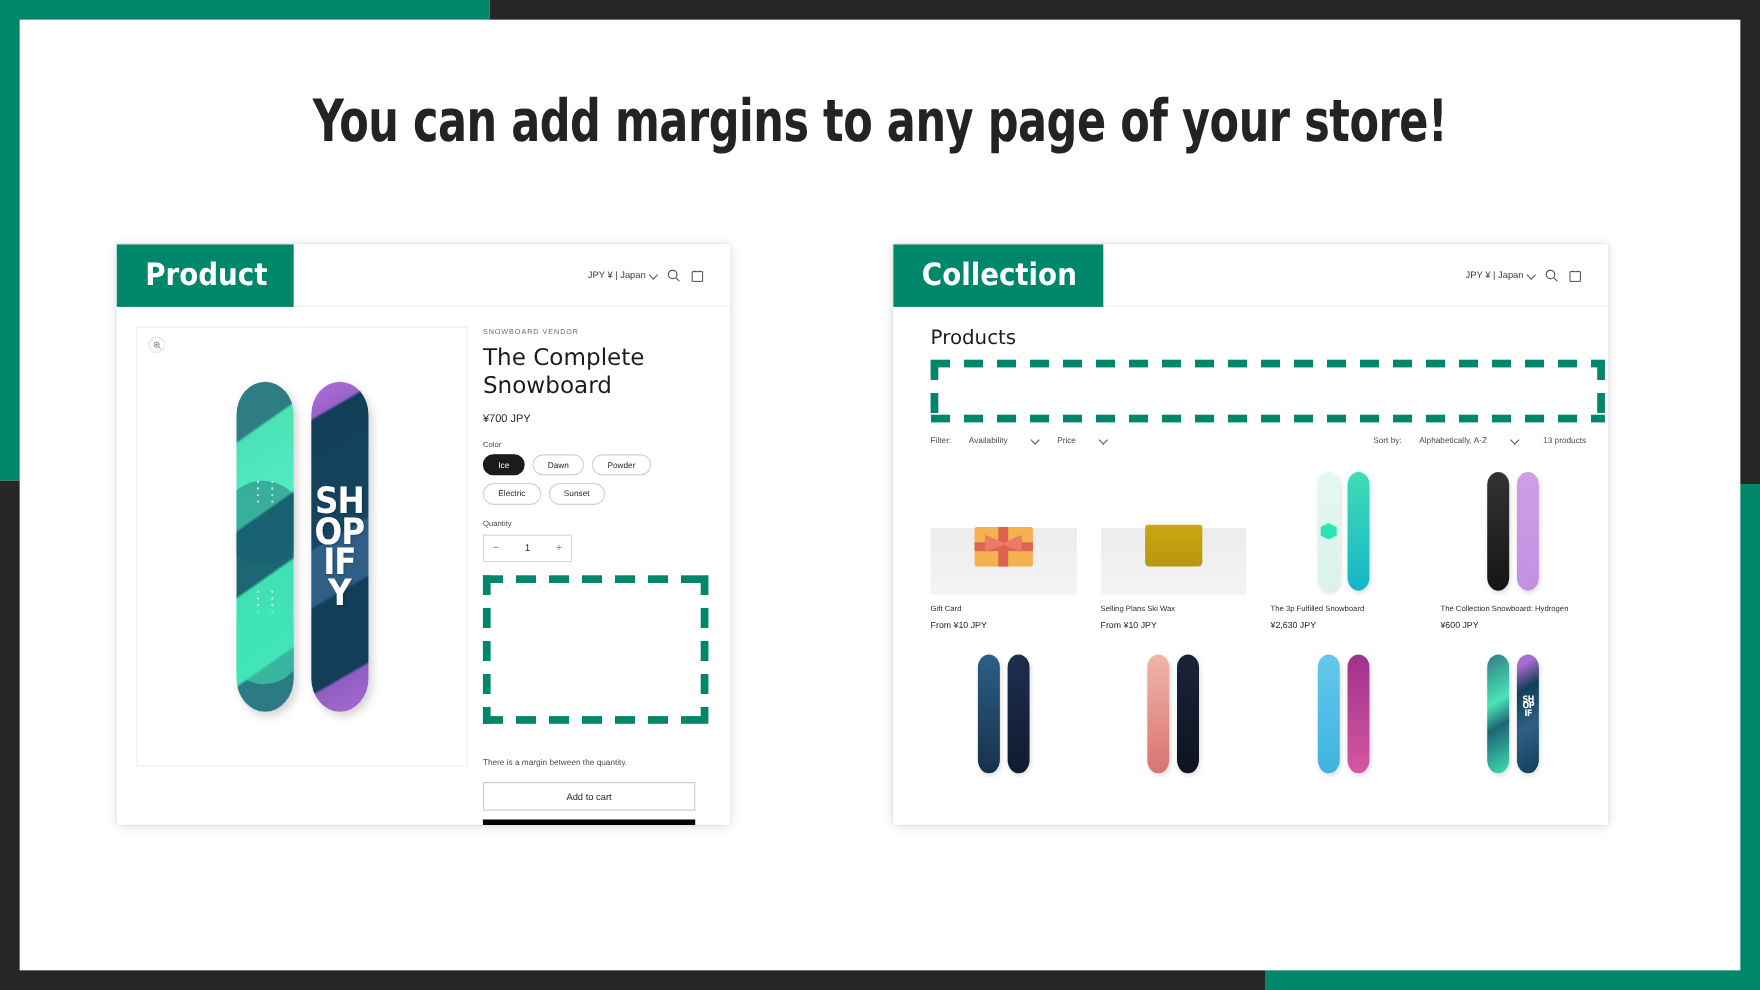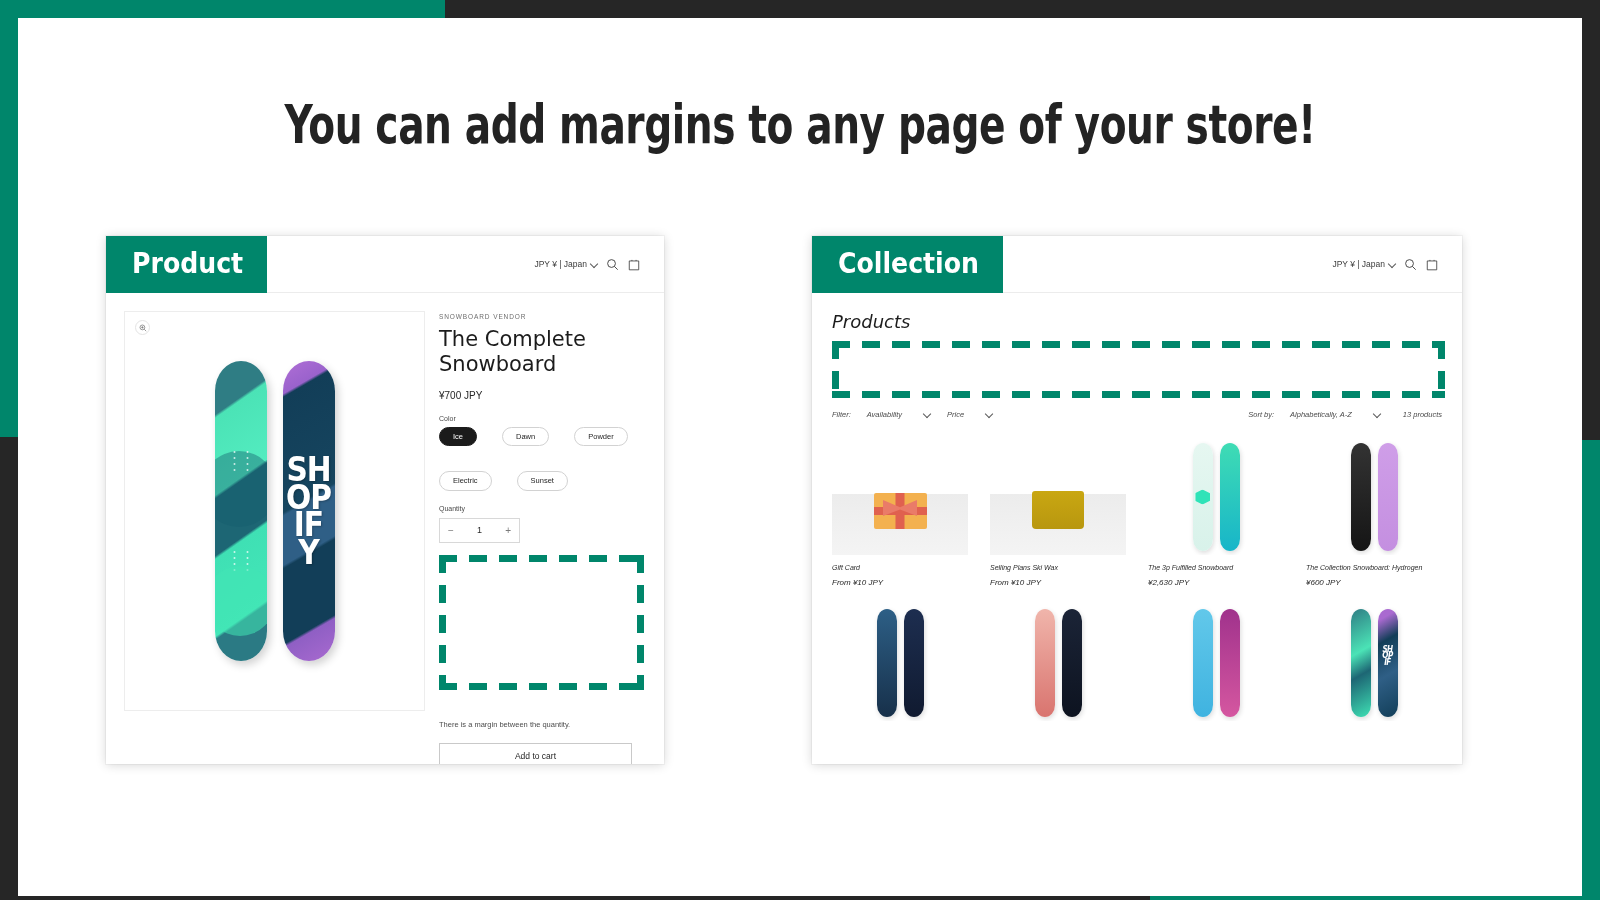--- a/index.html
+++ b/index.html
@@ -9,21 +9,21 @@
     background: #ffffff;
     overflow: hidden;
   }
 
   
   #frame { position: absolute; inset: 0; }
   .frame-seg { position: absolute; }
 
   #page {
     position: absolute;
-    left: 18px; top: 32px;
+    left: 18px; top: 18px;
     width: 1564px; height: 864px;
     background: #ffffff;
     overflow: hidden;
   }
 
   
   #headline {
     position: absolute;
     left: 0; top: 62px;
     width: 1564px;
@@ -164,21 +164,21 @@
   
   .pinfo { width: 230px; padding-top: 2px; }
   .vendor { font-size: 6.5px; letter-spacing: 0.9px; color: #6d6d6d; text-transform: uppercase; }
   .ptitle {
     font-size: 21px; line-height: 1.18; color: #1c1c1c;
     margin-top: 7px; font-weight: 400;
     font-family: "DejaVu Sans", sans-serif;
   }
   .pprice { font-size: 10px; color: #262626; margin-top: 13px; }
   .opt-label { font-size: 7px; color: #4a4a4a; margin-top: 14px; margin-bottom: 5px; }
-  .swatches { display:flex; flex-wrap: wrap; gap: 25px; }
+  .swatches { display:flex; flex-wrap: wrap; gap: 7px; }
   .swatch {
     border: 1px solid #d2d2d2; border-radius: 14px;
     font-size: 7.5px; color: #1f1f1f;
     padding: 5px 13px; background:#fff; line-height:1;
   }
   .swatch.active { background:#1b1b1b; color:#fff; border-color:#1b1b1b; }
 
   .qty-box {
     margin-top: 6px;
     width: 81px; height: 25px;
@@ -208,21 +208,21 @@
     border: 1px solid #c9c9c9; background:#fff;
     display:flex; align-items:center; justify-content:center;
     font-size: 8.5px; color:#1f1f1f;
   }
   .buynow-btn {
     margin-top: 8px; width: 193px; height: 26px;
     background:#000;
   }
 
   
-  .coll-body { padding: 18px 20px 0 20px; font-style: italic; }
+  .coll-body { padding: 18px 20px 0 34px; }
   .coll-title { font-size: 18px; color:#1c1c1c; font-weight: 400; font-family:"DejaVu Sans",sans-serif; }
   #margin-collection { margin-top: 9px; width: 613px; height: 57px; }
 
   .filter-row {
     margin-top: 12px;
     display:flex; align-items:center;
     font-size: 7.5px; color:#4a4a4a;
   }
   .filter-row .lbl { color:#4a4a4a; }
   .fl-item { margin-left: 16px; display:flex; align-items:center; gap:22px; }

